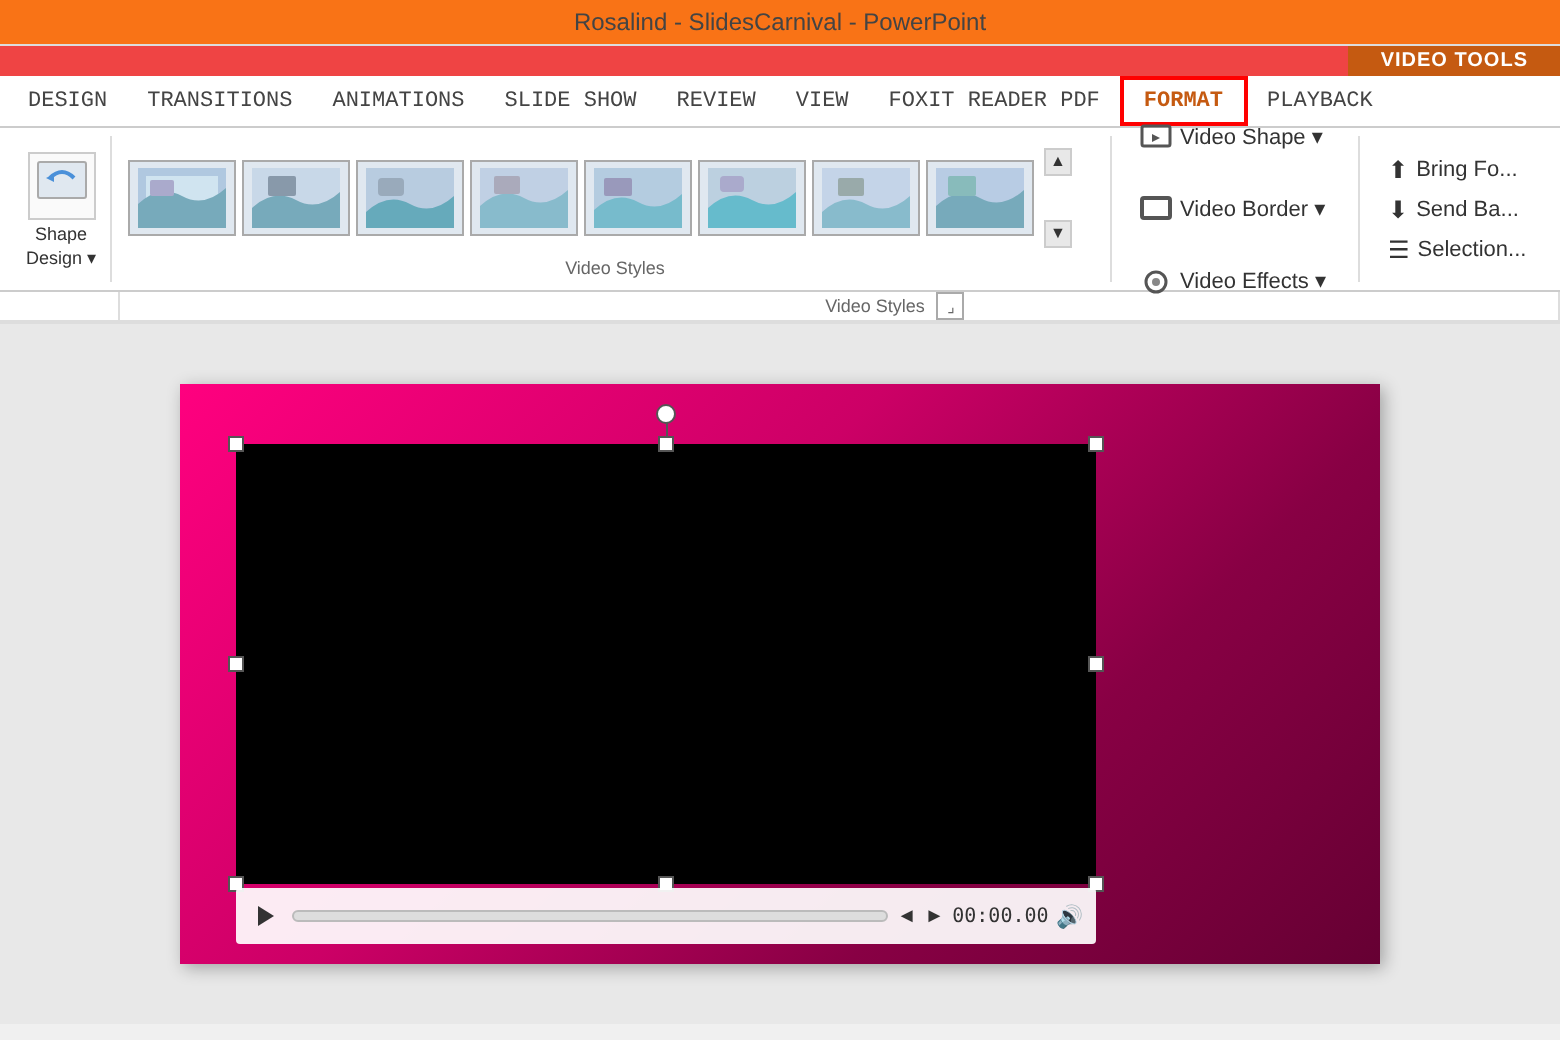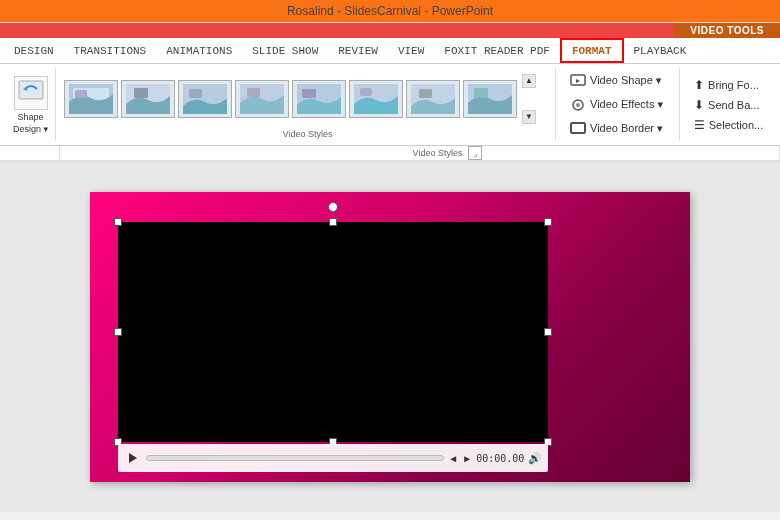--- a/index.html
+++ b/index.html
@@ -132,21 +132,21 @@
       color: #666;
       text-align: center;
       margin-top: 2px;
     }
 
     
     .video-options-group {
       display: flex;
       flex-direction: column;
       justify-content: center;
-      gap: 8px;
+      gap: 20px;
       padding: 2px 8px;
       border-right: 1px solid #ddd;
       min-width: 120px;
     }
     .video-option-btn {
       display: flex;
       align-items: center;
       gap: 4px;
       font-size: 11px;
       color: #333;
@@ -473,33 +473,33 @@
         <svg width="16" height="14" viewBox="0 0 16 14">
             <rect x="1" y="1" width="14" height="10" rx="1" fill="none" stroke="#555" stroke-width="1.5"></rect>
             <path d="M6 5 L10 7 L6 9Z" fill="#555"></path>
           </svg>
       </div>
       <span>Video Shape ▾</span>
     </div>
     <div class="video-option-btn">
       <div class="option-icon">
         <svg width="16" height="14" viewBox="0 0 16 14">
-            <circle cx="8" cy="7" r="5" fill="none" stroke="#555" stroke-width="1.5"></circle>
-            <circle cx="8" cy="7" r="2" fill="#888"></circle>
-          </svg>
-      </div>
-      <span>Video Effects ▾</span>
+            <rect x="1" y="1" width="14" height="10" rx="1" fill="none" stroke="#555" stroke-width="2"></rect>
+          </svg>
+      </div>
+      <span>Video Border ▾</span>
     </div>
     <div class="video-option-btn">
       <div class="option-icon">
         <svg width="16" height="14" viewBox="0 0 16 14">
-            <rect x="1" y="1" width="14" height="10" rx="1" fill="none" stroke="#555" stroke-width="2"></rect>
-          </svg>
-      </div>
-      <span>Video Border ▾</span>
+            <circle cx="8" cy="7" r="5" fill="none" stroke="#555" stroke-width="1.5"></circle>
+            <circle cx="8" cy="7" r="2" fill="#888"></circle>
+          </svg>
+      </div>
+      <span>Video Effects ▾</span>
     </div>
   </div>
 
   <div class="arrange-group">
     <div class="arrange-btn">
       <div style="font-size:12px;">⬆</div>
       <span>Bring Fo...</span>
     </div>
     <div class="arrange-btn">
       <div style="font-size:12px;">⬇</div>

